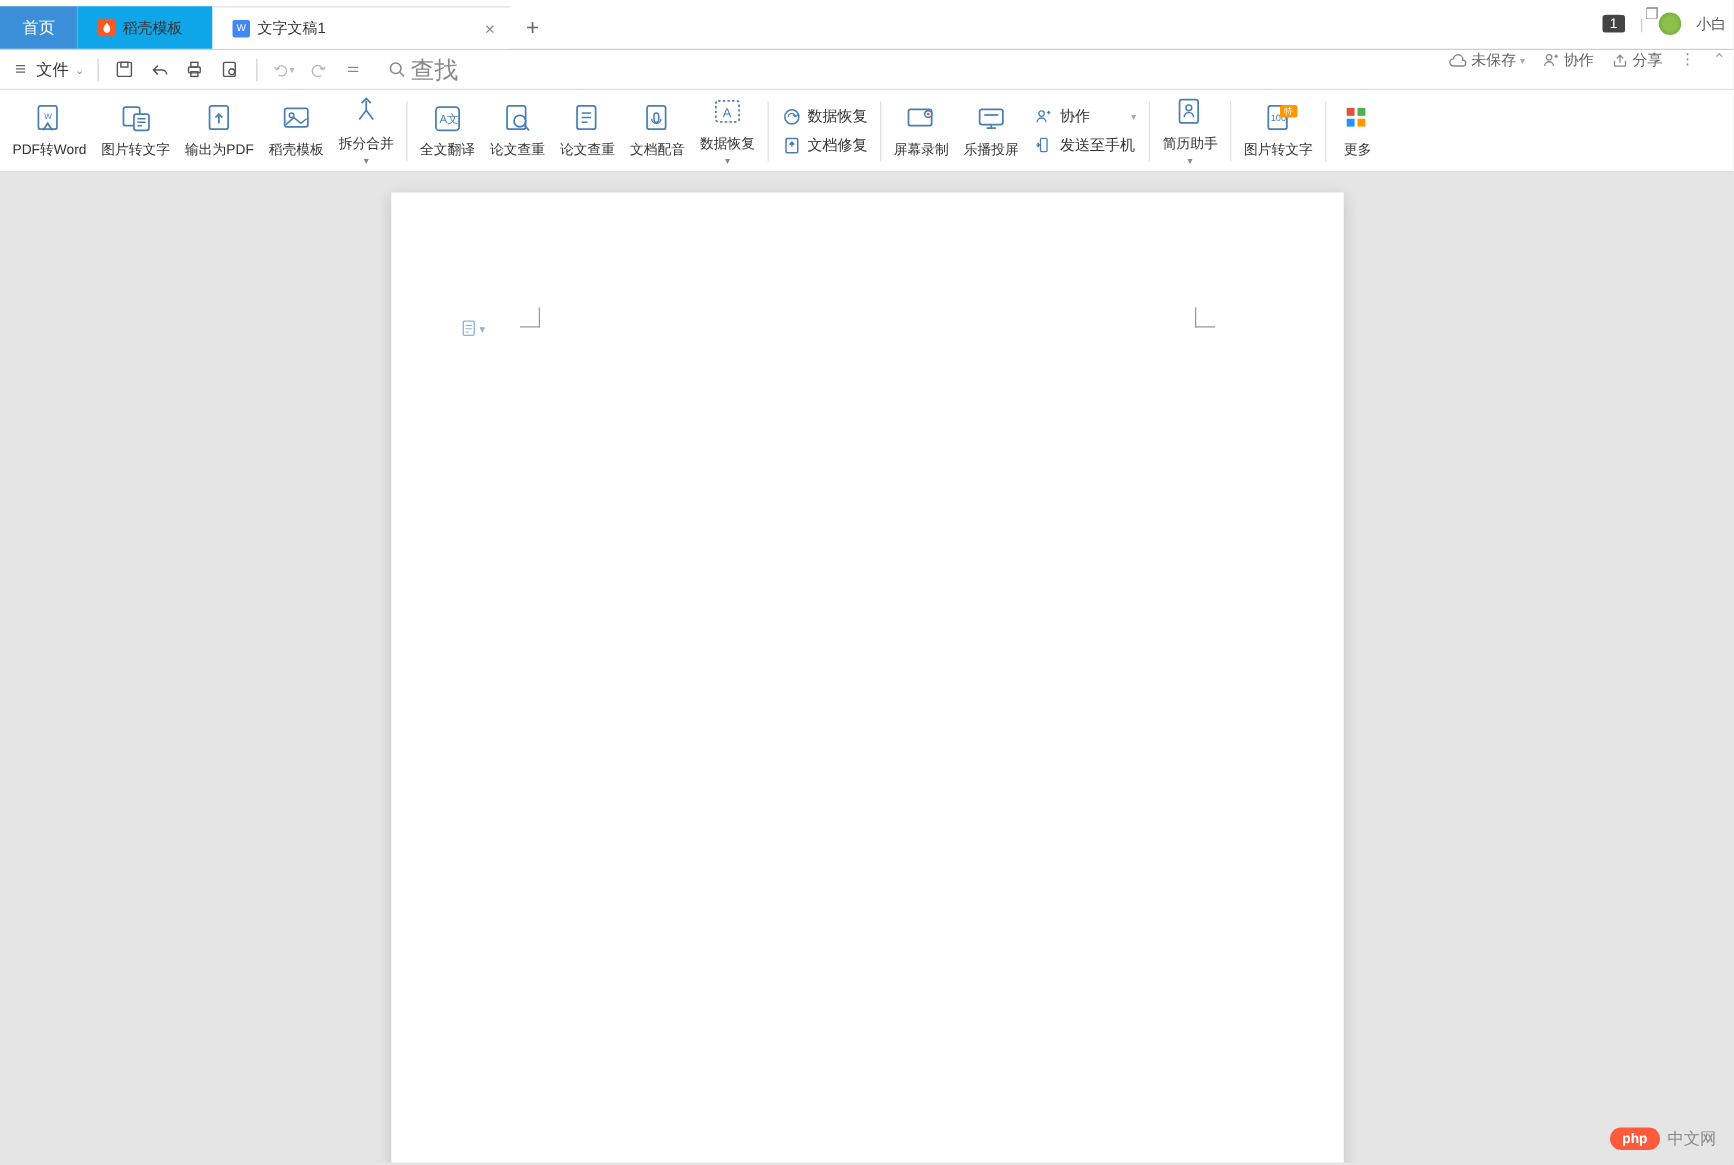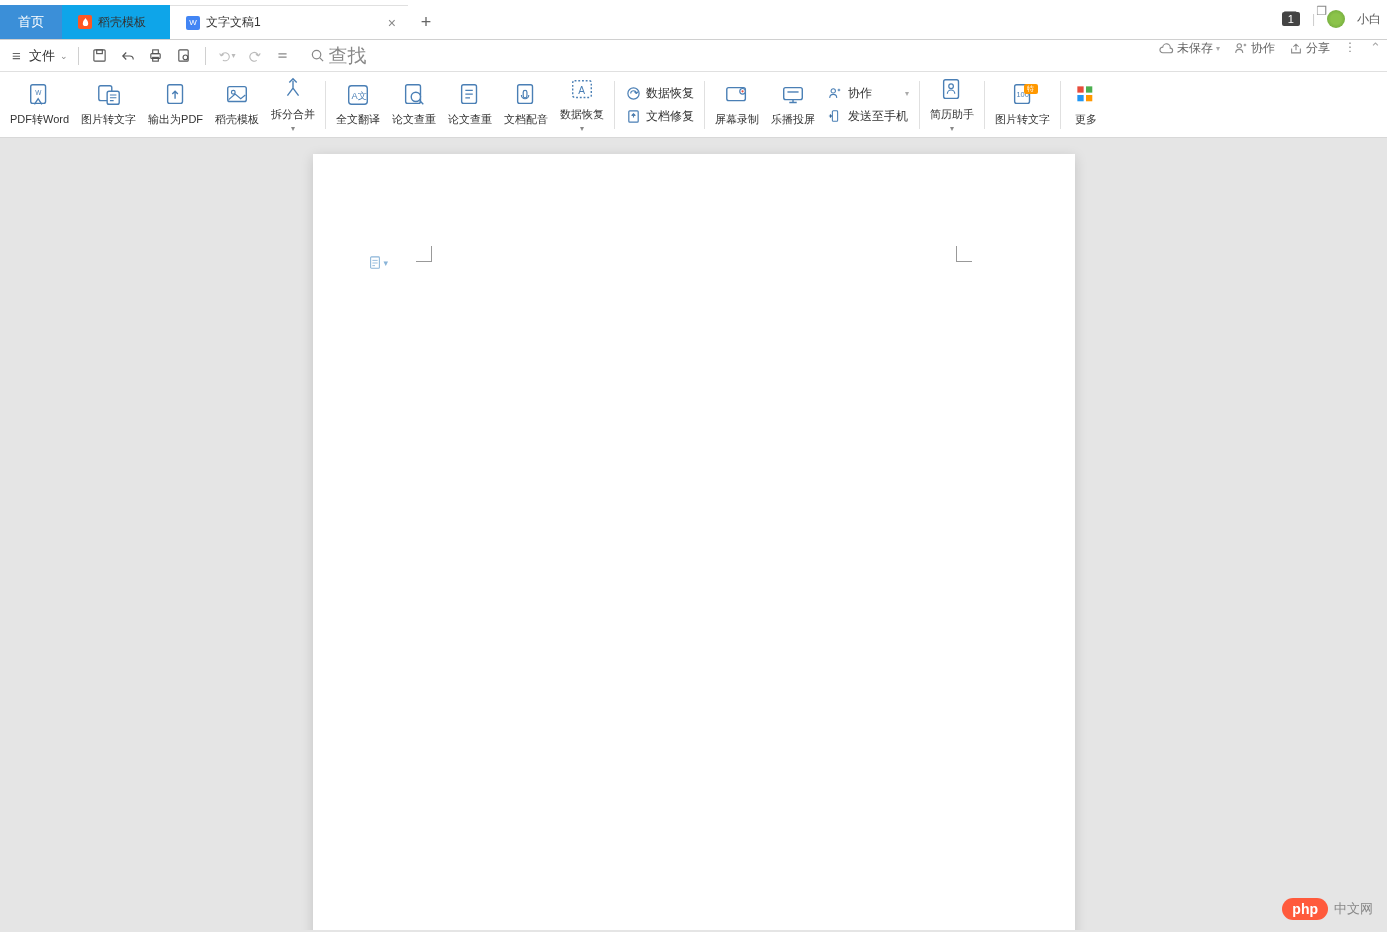--- a/index.html
+++ b/index.html
@@ -52,21 +52,21 @@
     
     .doc-area { height: calc(932px - 140px); background: #e5e5e5; display: flex; justify-content: center; padding-top: 16px; overflow: hidden; }
     .page { width: 762px; height: 1000px; background: #fff; box-shadow: 0 3px 12px rgba(0,0,0,0.15); position: relative; }
     .margin-mark-tl { position: absolute; top: 92px; left: 103px; width: 16px; height: 16px; border-top: 1px solid #999; border-left: 1px solid #999; transform: rotate(180deg);}
     .margin-mark-tr { position: absolute; top: 92px; right: 103px; width: 16px; height: 16px; border-top: 1px solid #999; border-right: 1px solid #999; transform: rotate(180deg);}
     .page-widget { position: absolute; top: 102px; left: 55px; display: flex; align-items: center; gap: 2px; color: #8ab4d8; font-size: 14px; cursor: pointer; }
     .page-widget svg { width: 14px; height: 14px; }
     
     
     .watermark { position: absolute; bottom: 12px; right: 14px; font-size: 13px; color: #888; display: flex; align-items: center; gap: 6px; }
-    .php-badge { background: #ff5a3c; color: #fff; padding: 3px 10px; border-radius: 11px; font-weight: bold; font-size: 14px; }
+    .php-badge { background: #ff5a3c; color: #fff; padding: 3px 10px; border-radius: 11px; font-weight: bold; font-size: 11px; }
     
     
     .win-controls { position: absolute; right: 6px; top: 0; display: flex; gap: 20px; align-items: flex-start; padding-top: 4px; color: #888; font-size: 12px;}
     
     svg { display: block; }
   </style>
 </head>
 <body>
 
 <div class="tab-bar">

